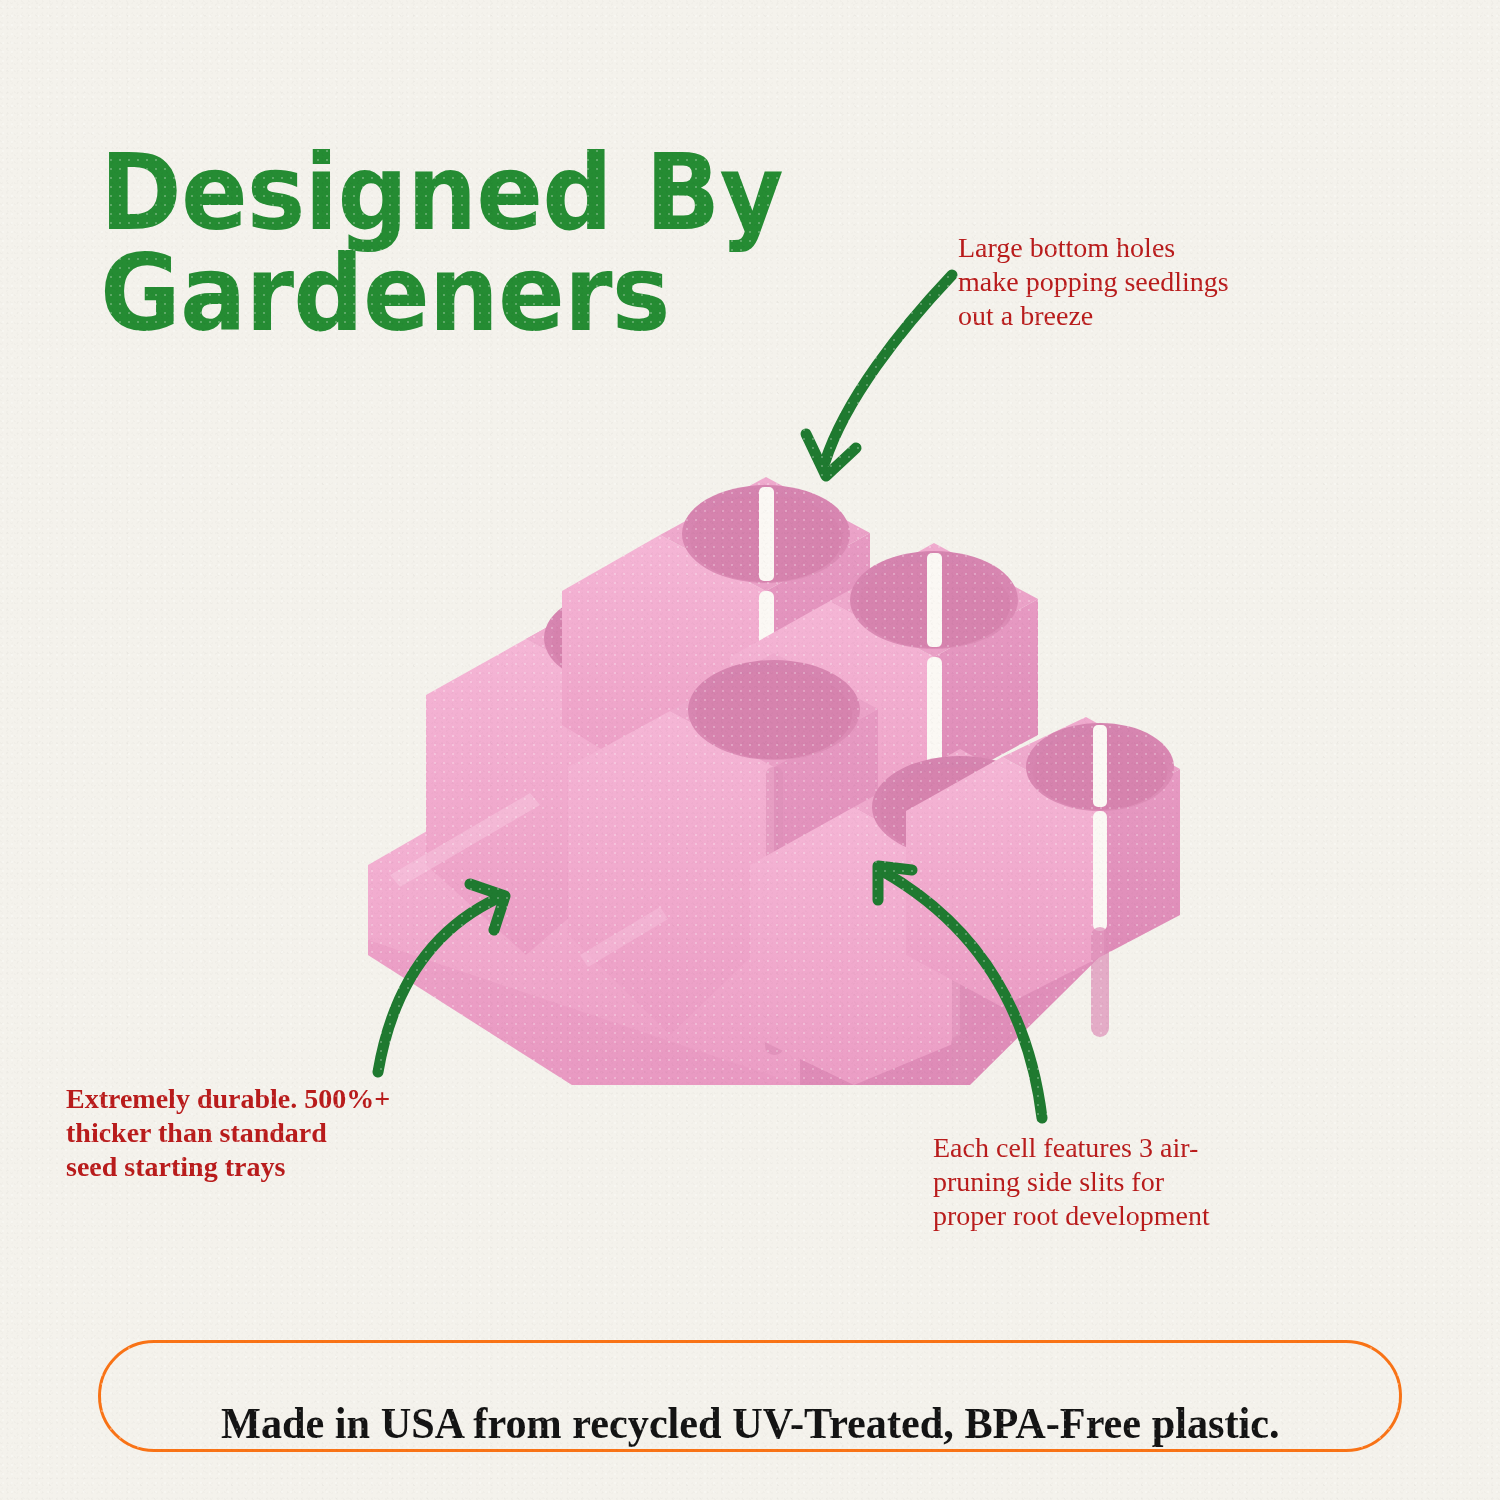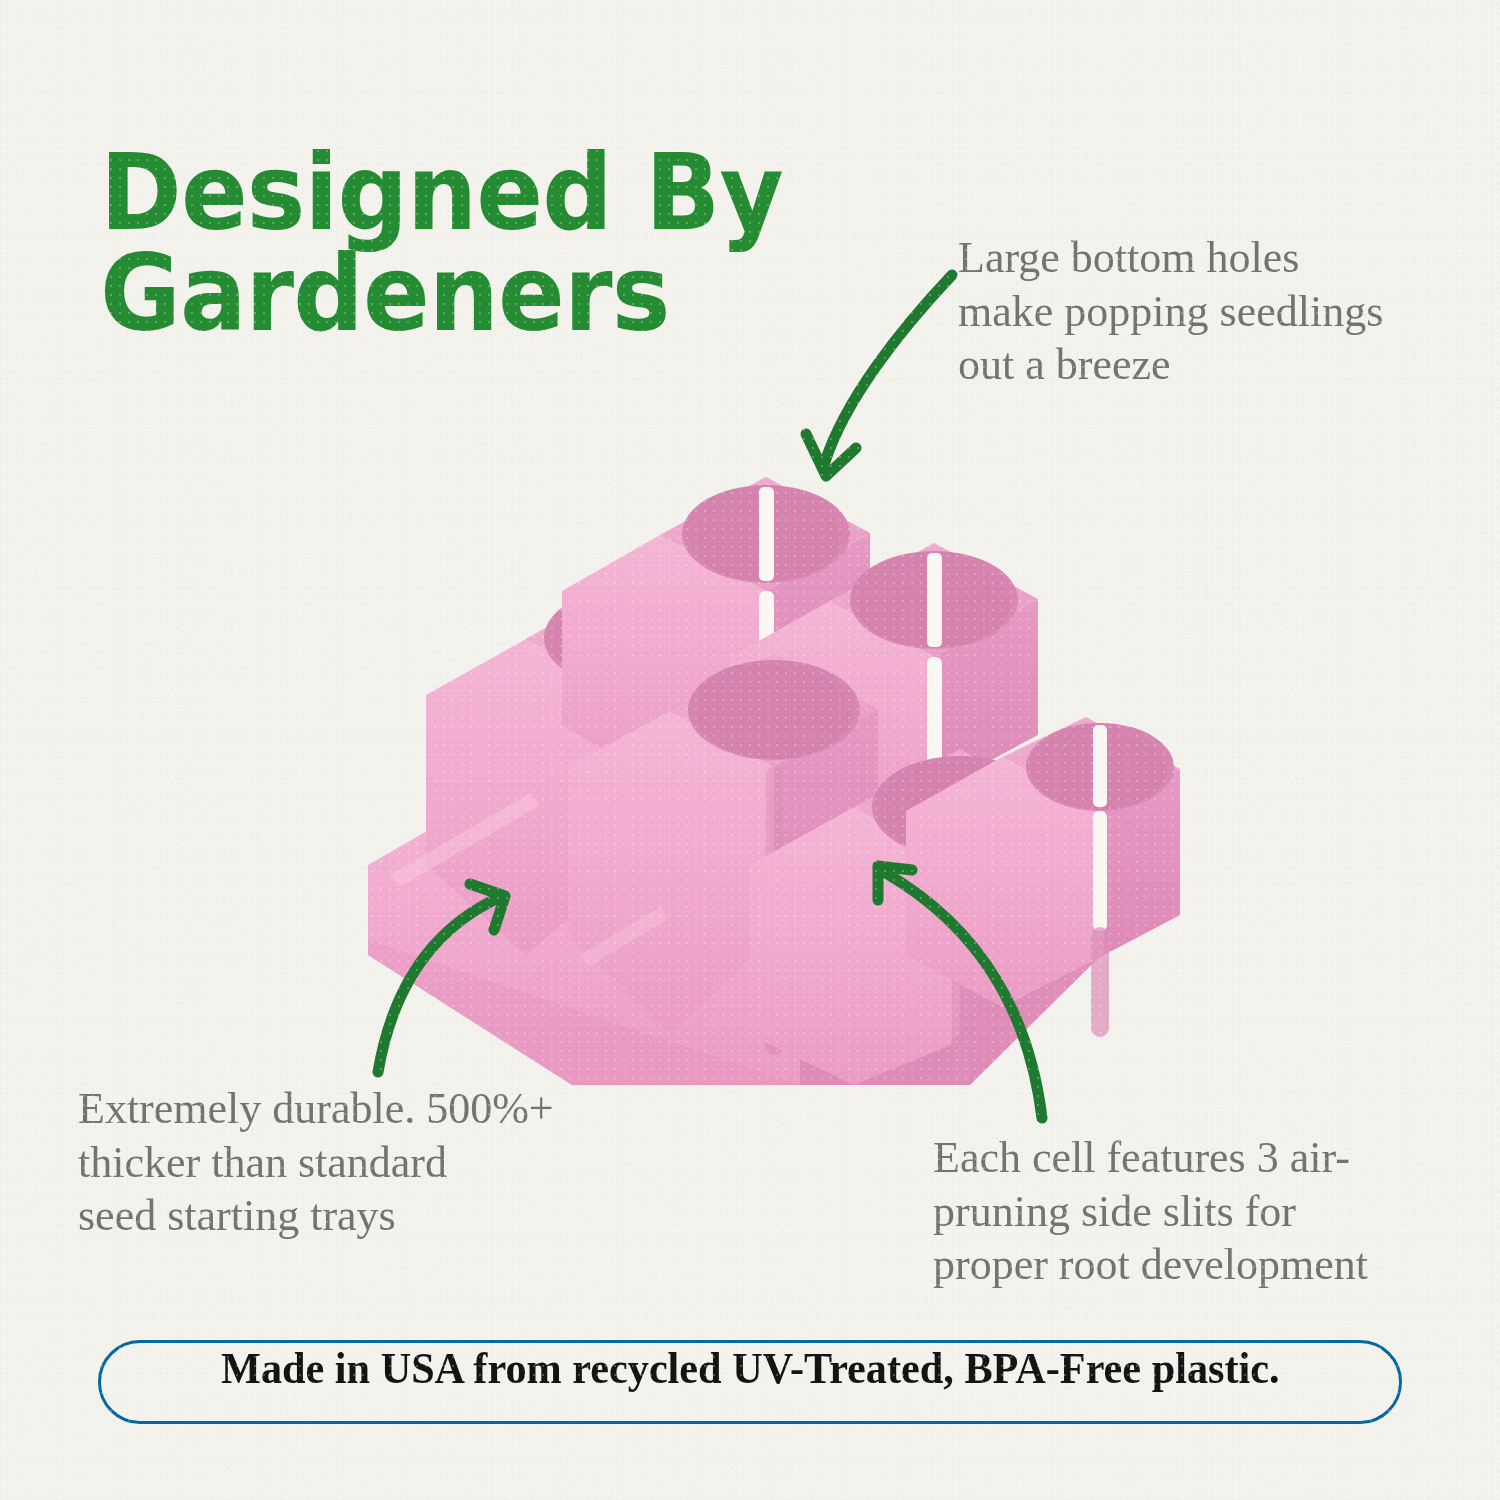--- a/index.html
+++ b/index.html
@@ -41,39 +41,39 @@
     line-height:.95;
     letter-spacing:-1px;
     transform:scaleX(.93);
     transform-origin:left top;
     white-space:pre-line;
   }
 
   
   .caption{
     position:absolute;
-    color:#737373;
+    color:#b91c1c;
     font-family:"Liberation Serif",serif;
-    font-size:44px;
+    font-size:28px;
     line-height:1.22;
     white-space:pre-line;
   }
   #cap-top-right{left:958px;top:231px;width:520px;}
-  #cap-bottom-left{left:78px;top:1082px;width:600px;}
+  #cap-bottom-left{left:66px;top:1082px;width:600px;font-weight:bold;}
   #cap-bottom-right{left:933px;top:1131px;width:540px;}
 
   
   #footer-banner{
     position:absolute;
     left:98px;top:1340px;
-    width:1304px;height:84px;
-    border:3px solid #0369a1;
+    width:1304px;height:112px;
+    border:3px solid #f97316;
     border-radius:60px;
     box-sizing:border-box;
-    display:flex;align-items:flex-start;justify-content:center;
+    display:flex;align-items:flex-end;justify-content:center;
     background:transparent;
   }
   #footer-text{
     color:#141414;
     font-family:"Liberation Serif",serif;
     font-weight:700;
     font-size:44px;
     transform:scaleX(.96);
     white-space:nowrap;
   }

